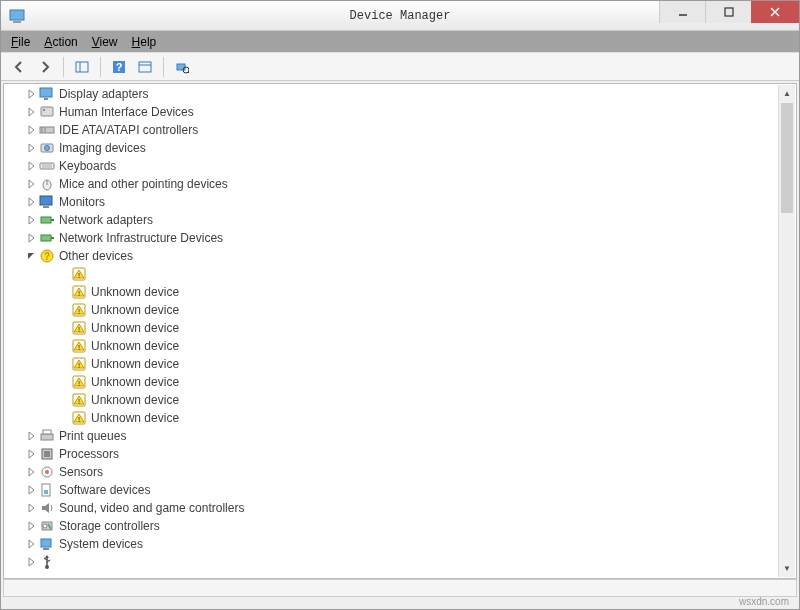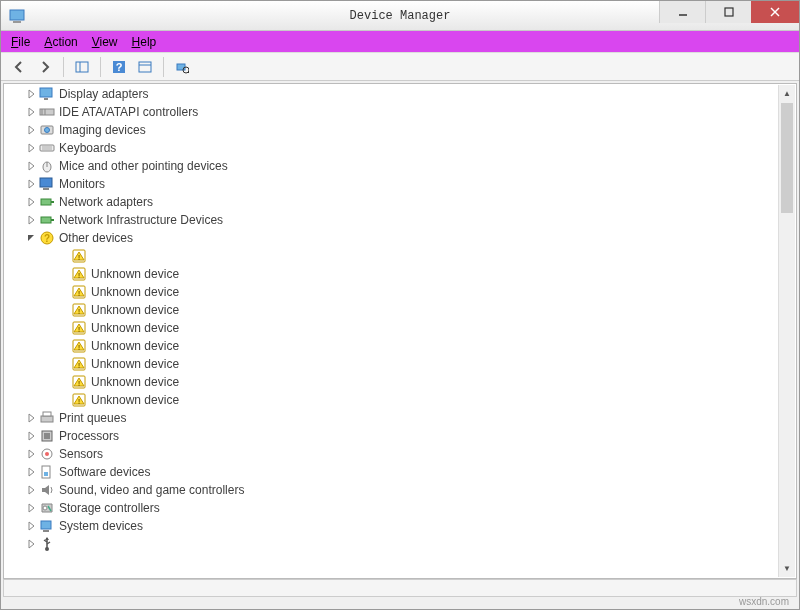--- a/index.html
+++ b/index.html
@@ -48,21 +48,21 @@
       justify-content: center;
       font-size: 10px;
       color: #333;
       border-left: 1px solid #ccc;
       background: #e8e8e8;
     }
     .win-btn.close { background: #c75050; color: #fff; border-left: none; width: 48px;}
     .win-btn svg { width: 10px; height: 10px; }
     .menubar {
       height: 22px;
-      background: #d946ef;
+      background: #a3a3a3;
       display: flex;
       align-items: center;
       padding-left: 10px;
       gap: 14px;
       border-bottom: 1px solid #ddd;
       font-size: 12px;
     }
     .menubar span { cursor: default; }
     .menubar span u { text-decoration: underline; }
     .toolbar {
@@ -248,20 +248,34 @@
         <span class="node-label">Display adapters</span>
       </div>
       <div class="tree-row">
         <span class="expander">
           <svg width="10" height="10" viewBox="0 0 10 10">
             <polygon points="3,1 8,5 3,9" fill="none" stroke="#888"></polygon>
           </svg>
         </span>
         <span class="node-icon">
           <svg viewBox="0 0 16 16" width="16" height="16">
+            <rect x="2" y="3" width="12" height="9" rx="1" fill="#ddd" stroke="#888"></rect>
+            <rect x="4" y="5" width="2" height="2" fill="#888"></rect>
+          </svg>
+        </span>
+        <span class="node-label">Human Interface Devices</span>
+      </div>
+      <div class="tree-row">
+        <span class="expander">
+          <svg width="10" height="10" viewBox="0 0 10 10">
+            <polygon points="3,1 8,5 3,9" fill="none" stroke="#888"></polygon>
+          </svg>
+        </span>
+        <span class="node-icon">
+          <svg viewBox="0 0 16 16" width="16" height="16">
             <rect x="1" y="5" width="14" height="6" fill="#ccc" stroke="#888"></rect>
             <line x1="3" y1="5" x2="3" y2="11" stroke="#888"></line>
             <line x1="6" y1="5" x2="6" y2="11" stroke="#888"></line>
           </svg>
         </span>
         <span class="node-label">IDE ATA/ATAPI controllers</span>
       </div>
       <div class="tree-row">
         <span class="expander">
           <svg width="10" height="10" viewBox="0 0 10 10">

